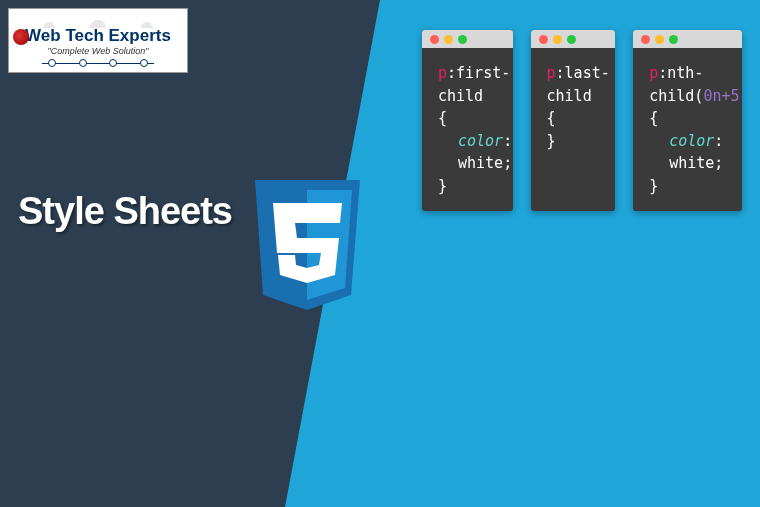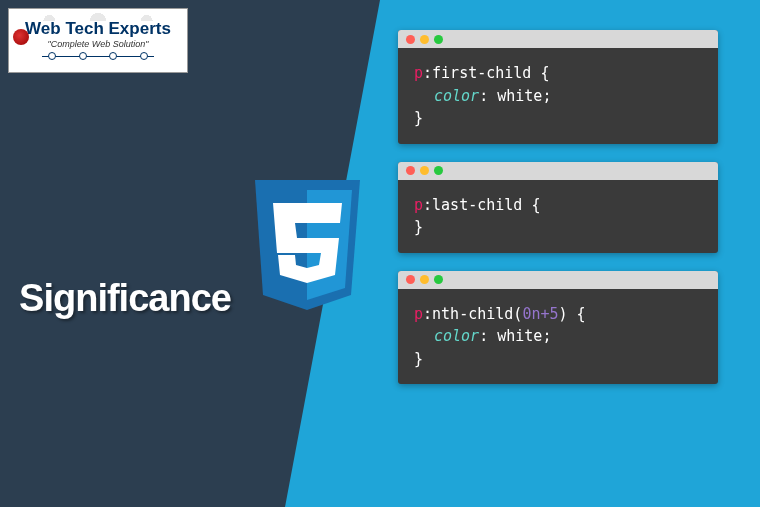--- a/index.html
+++ b/index.html
@@ -17,21 +17,21 @@
       width: 380px; height: 507px;
       background: #2c3e50;
       clip-path: polygon(0 0, 100% 0, 75% 100%, 0 100%);
     }
     .logo-card {
       position: absolute;
       top: 8px; left: 8px;
       width: 180px; height: 65px;
       background: #fff;
       border: 1px solid #999;
-      padding: 4px 8px;
+      padding: 11px 8px;
       z-index: 10;
     }
     .logo-snow {
       height: 8px;
       background: radial-gradient(circle at 20% 100%, #e8e8e8 6px, transparent 6px),
                   radial-gradient(circle at 50% 100%, #e8e8e8 8px, transparent 8px),
                   radial-gradient(circle at 80% 100%, #e8e8e8 6px, transparent 6px);
     }
     .logo-title {
       font-size: 17px;
@@ -88,24 +88,24 @@
       text-shadow: 2px 2px 3px rgba(0,0,0,0.4);
     }
     .css3-shield {
       position: absolute;
       top: 175px; left: 245px;
       width: 125px; height: 145px;
       z-index: 5;
     }
     .code-windows {
       position: absolute;
-      top: 30px; right: 42px;
+      top: 30px; right: 18px;
       width: 320px;
       display: flex;
-      flex-direction: column;
+      flex-direction: row;
       gap: 18px;
     }
     .code-win {
       background: #3a3a3a;
       border-radius: 3px;
       overflow: hidden;
       box-shadow: 0 2px 6px rgba(0,0,0,0.3);
     }
     .code-header {
       background: #d8d8d8;
@@ -149,23 +149,22 @@
   <div class="logo-sub">"Complete Web Solution"</div>
   <div class="logo-dots">
     <div class="logo-dot"></div>
     <div class="logo-dot"></div>
     <div class="logo-dot"></div>
     <div class="logo-dot"></div>
   </div>
 </div>
 
 <div class="main-title">
+  <span>Style Sheets</span><br>
   <br>
-  <br>
-  <span>Significance</span>
 </div>
 
 <svg class="css3-shield" viewBox="0 0 125 145">
   <polygon points="10,5 115,5 106,120 62,135 18,120" fill="#1a6fb0"></polygon>
   <polygon points="62,15 107,15 100,113 62,125" fill="#2196d6"></polygon>
   <path d="M 28 28 L 97 28 L 95 48 L 50 48 L 52 63 L 94 63 L 90 100 L 62 108 L 35 100 L 33 80 L 50 80 L 51 90 L 62 93 L 74 90 L 76 78 L 32 78 Z" fill="#fff"></path>
 </svg>
 
 <div class="code-windows">
 

